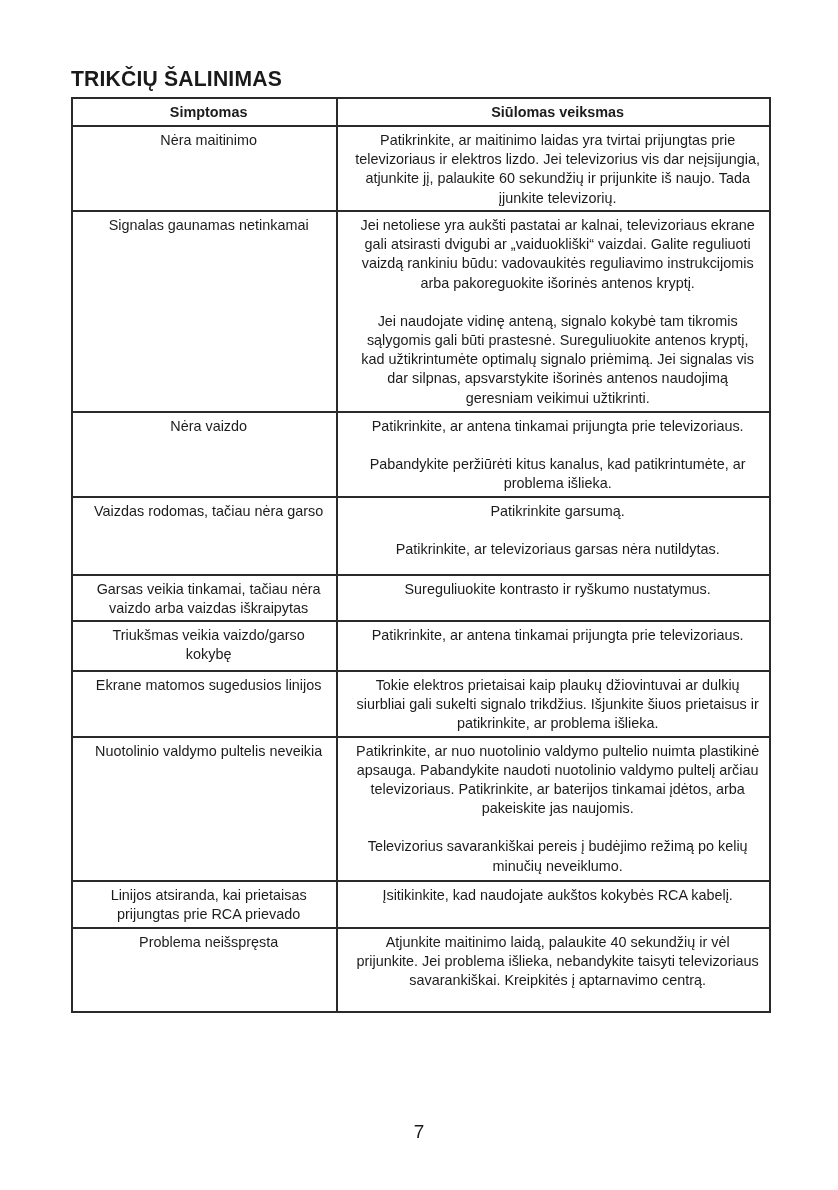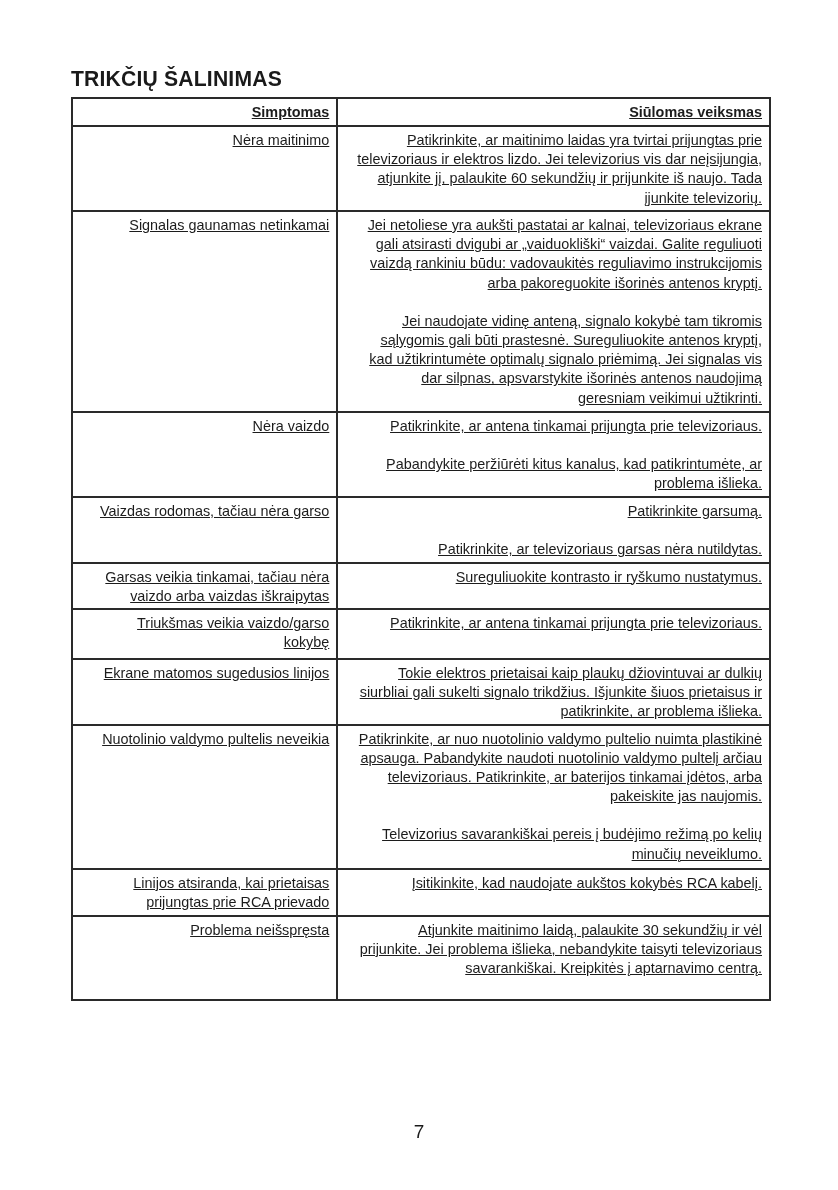--- a/index.html
+++ b/index.html
@@ -37,24 +37,23 @@
       border: 2px solid #2a2a2a;
       font-size: 14.4px;
       line-height: 19.2px;
     }
     table.trouble col.c1 { width: 266px; }
     table.trouble col.c2 { width: 434px; }
     table.trouble th,
     table.trouble td {
       border: 2px solid #2a2a2a;
       vertical-align: top;
-      text-align: right;
+      text-align: center;
       padding: 4px 7px 2px 15px;
       color: #1c1c1c;
-      text-decoration: underline;
     }
     table.trouble th {
       font-weight: bold;
       height: 20px;
       padding-top: 4px;
       padding-bottom: 2px;
     }
     td p {
       margin: 0;
     }
@@ -101,21 +100,21 @@
           <p>Jei naudojate vidinę anteną, signalo kokybė tam tikromis sąlygomis gali būti prastesnė. Sureguliuokite antenos kryptį, kad užtikrintumėte optimalų signalo priėmimą. Jei signalas vis dar silpnas, apsvarstykite išorinės antenos naudojimą geresniam veikimui užtikrinti.</p>
         </td>
       </tr>
       <tr style="height: 84px;">
         <td>Nėra vaizdo</td>
         <td>
           <p>Patikrinkite, ar antena tinkamai prijungta prie televizoriaus.</p>
           <p>Pabandykite peržiūrėti kitus kanalus, kad patikrintumėte, ar problema išlieka.</p>
         </td>
       </tr>
-      <tr style="height: 66px;">
+      <tr style="height: 78px;">
         <td>Vaizdas rodomas, tačiau nėra garso</td>
         <td>
           <p>Patikrinkite garsumą.</p>
           <p>Patikrinkite, ar televizoriaus garsas nėra nutildytas.</p>
         </td>
       </tr>
       <tr style="height: 42px;">
         <td>Garsas veikia tinkamai, tačiau nėra vaizdo arba vaizdas iškraipytas</td>
         <td>
           <p>Sureguliuokite kontrasto ir ryškumo nustatymus.</p>
@@ -142,19 +141,19 @@
       </tr>
       <tr style="height: 47px;">
         <td>Linijos atsiranda, kai prietaisas prijungtas prie RCA prievado</td>
         <td>
           <p>Įsitikinkite, kad naudojate aukštos kokybės RCA kabelį.</p>
         </td>
       </tr>
       <tr style="height: 84px;">
         <td>Problema neišspręsta</td>
         <td>
-          <p>Atjunkite maitinimo laidą, palaukite 30 sekundžių ir vėl prijunkite. Jei problema išlieka, nebandykite taisyti televizoriaus savarankiškai. Kreipkitės į aptarnavimo centrą.</p>
+          <p>Atjunkite maitinimo laidą, palaukite 40 sekundžių ir vėl prijunkite. Jei problema išlieka, nebandykite taisyti televizoriaus savarankiškai. Kreipkitės į aptarnavimo centrą.</p>
         </td>
       </tr>
     </tbody>
 </table>
 
 <div class="page-number">7</div>
 
 </body></html>

